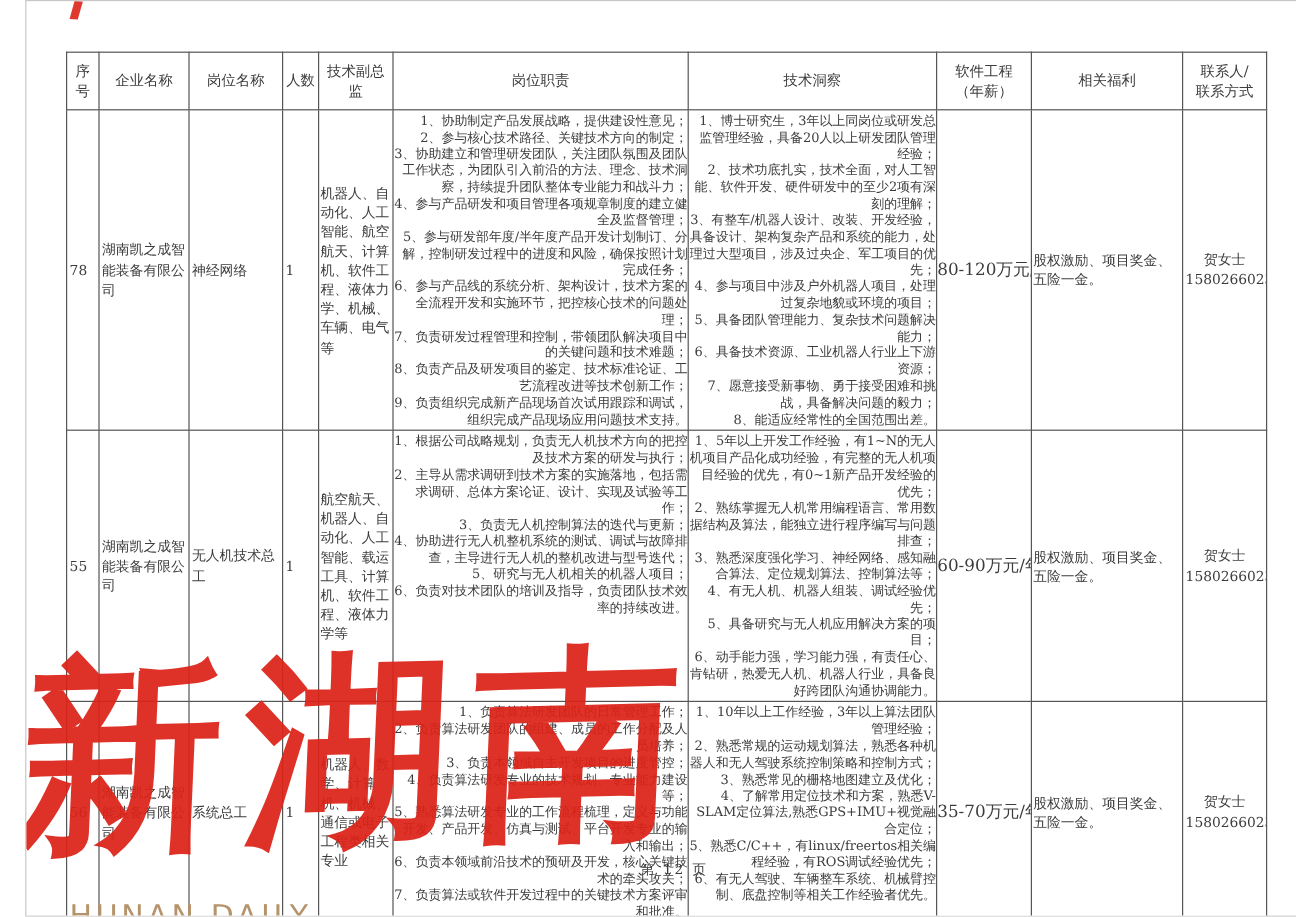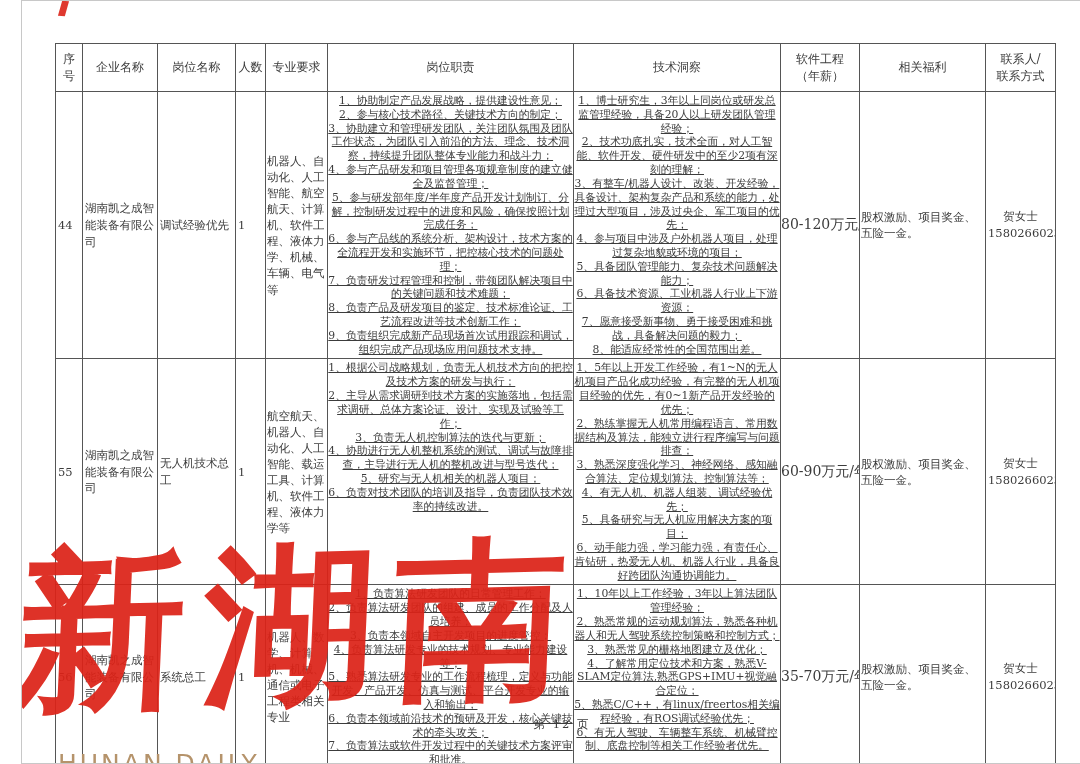--- a/index.html
+++ b/index.html
@@ -15,22 +15,22 @@
   table.jobs td,table.jobs th{
     border:1px solid #555;box-sizing:border-box;
     font-weight:normal;overflow:hidden;
   }
   th.hcell{
     font-weight:bold;font-size:12px;text-align:center;vertical-align:middle;
     white-space:pre-wrap;line-height:1.35;padding:2px;
   }
   .c-center{text-align:left;vertical-align:middle;font-size:11.5px;line-height:1.45;padding:2px;}
   .c-long{
-    text-align:center;vertical-align:top;font-size:10.8px;line-height:1.28;
-    padding:2px 0;white-space:pre-wrap;letter-spacing:0;text-decoration:underline;
+    text-align:right;vertical-align:top;font-size:10.8px;line-height:1.28;
+    padding:2px 0;white-space:pre-wrap;letter-spacing:0;
   }
   .c-mid{
     text-align:left;vertical-align:middle;font-size:11.5px;line-height:1.4;padding:2px 1px;
   }
   .c-salary{vertical-align:middle;font-size:14px;white-space:nowrap;padding:0;}
   .c-contact{text-align:center;vertical-align:middle;font-size:11.5px;line-height:1.5;white-space:pre-wrap;padding:2px;}
   .footer{
     position:absolute;left:0;top:716px;width:1080px;text-align:center;
     font-size:11.5px;color:#3c3c3c;letter-spacing:2px;
   }
@@ -71,34 +71,34 @@
         <col style="width:79px">
         <col style="width:126px">
       <col style="width:70px">
     </colgroup>
     <tbody>
       <tr style="height:48px">
         <th class="hcell">序号</th>
         <th class="hcell">企业名称</th>
         <th class="hcell">岗位名称</th>
         <th class="hcell">人数</th>
-        <th class="hcell">专业要求</th>
+        <th class="hcell">技术副总监</th>
         <th class="hcell">岗位职责</th>
         <th class="hcell">技术洞察</th>
         <th class="hcell">软件工程
 （年薪）</th>
         <th class="hcell">相关福利</th>
         <th class="hcell">联系人/
 联系方式</th>
       </tr>
 
       <tr style="height:262px">
-        <td class="c-center">44</td>
+        <td class="c-center">78</td>
         <td class="c-center">湖南凯之成智能装备有限公司</td>
-        <td class="c-center">调试经验优先</td>
+        <td class="c-center">神经网络</td>
         <td class="c-center">1</td>
         <td class="c-mid">机器人、自动化、人工智能、航空航天、计算机、软件工程、液体力学、机械、车辆、电气等</td>
         <td class="c-long">1、协助制定产品发展战略，提供建设性意见；
 2、参与核心技术路径、关键技术方向的制定；
 3、协助建立和管理研发团队，关注团队氛围及团队工作状态，为团队引入前沿的方法、理念、技术洞察，持续提升团队整体专业能力和战斗力；
 4、参与产品研发和项目管理各项规章制度的建立健全及监督管理；
 5、参与研发部年度/半年度产品开发计划制订、分解，控制研发过程中的进度和风险，确保按照计划完成任务；
 6、参与产品线的系统分析、架构设计，技术方案的全流程开发和实施环节，把控核心技术的问题处理；
 7、负责研发过程管理和控制，带领团队解决项目中的关键问题和技术难题；
 8、负责产品及研发项目的鉴定、技术标准论证、工艺流程改进等技术创新工作；

